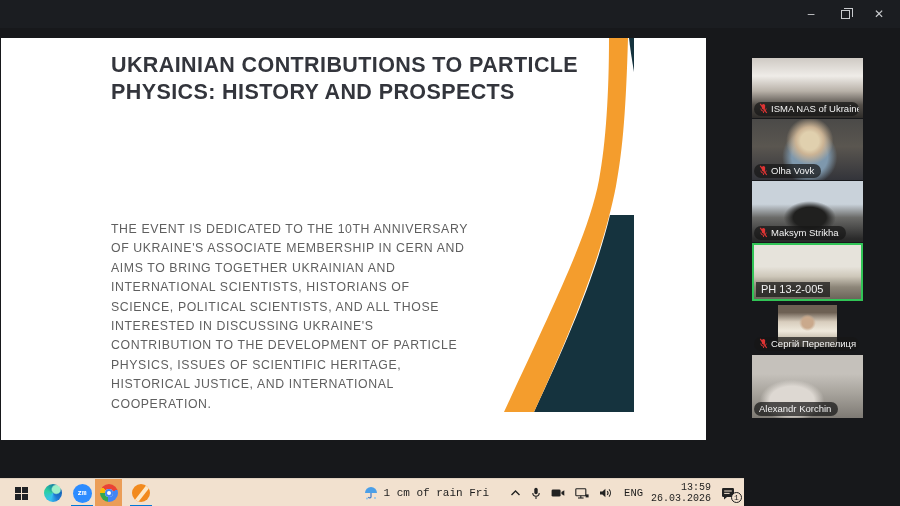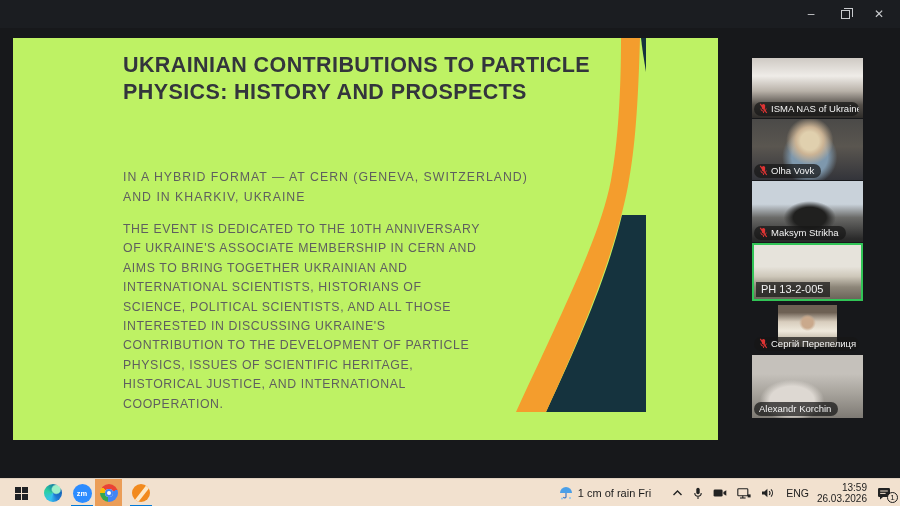--- a/index.html
+++ b/index.html
@@ -10,21 +10,21 @@
   
   .titlebar{position:absolute;left:0;top:0;width:900px;height:28px;background:#1b1d21;}
   .win-controls{position:absolute;right:4px;top:0;height:28px;display:flex;align-items:center;}
   .win-btn{width:34px;height:28px;display:flex;align-items:center;justify-content:center;
            color:#c9cbce;font-size:12px;cursor:default;}
   .restore-glyph{width:9px;height:9px;border:1px solid #c9cbce;position:relative;}
   .restore-glyph:before{content:"";position:absolute;left:2px;top:-3px;width:8px;height:8px;
            border:1px solid #c9cbce;border-left:none;border-bottom:none;}
 
   
-  .slide{position:absolute;left:13px;top:38px;width:705px;height:402px;background:#bef264;}
+  .slide{position:absolute;left:1px;top:38px;width:705px;height:402px;background:#ffffff;}
   .deco{position:absolute;left:500px;top:0;width:140px;height:402px;}
   .slide-title{position:absolute;left:110px;top:14px;width:520px;
        font-size:21.5px;line-height:27px;font-weight:800;letter-spacing:.4px;
        color:#33353c;white-space:pre-line;}
   .slide-date{position:absolute;left:110px;top:97px;font-size:16.5px;font-weight:800;
        letter-spacing:.4px;color:#33353c;}
   .slide-format{position:absolute;left:110px;top:130px;font-size:12.3px;line-height:19.5px;
        color:#5f5f5f;letter-spacing:1px;white-space:pre-line;}
   .slide-body{position:absolute;left:110px;top:182px;width:420px;font-size:12.3px;
        line-height:19.4px;color:#5f5f5f;letter-spacing:.6px;white-space:pre-line;}
@@ -49,22 +49,22 @@
   .t6{top:355px;height:63px;background:
       radial-gradient(ellipse at 36% 72%,#ddd8d2 0 22%,transparent 32%),
       linear-gradient(180deg,#c5c1bb 0 30%,#a8a49d 60%,#7e7a74 100%);}
   .name-tag{position:absolute;left:2px;bottom:2px;display:flex;align-items:center;gap:3px;
       background:rgba(22,22,22,.72);border-radius:9px;padding:1px 7px 2px 5px;
       color:#f2f2f2;font-size:9.5px;white-space:nowrap;max-width:105px;overflow:hidden;}
   .t4 .name-tag{font-size:11px;border-radius:0;margin-top:32px;}
   .mic-muted{flex:0 0 auto;display:block;}
 
   
-  .taskbar{position:absolute;left:0;bottom:0;width:900px;height:28px;background:#f2e1cf;
-      border-top:1px solid rgba(0,0,0,.07);}
+  .taskbar{position:absolute;left:0;bottom:0;width:744px;height:28px;background:#f2e1cf;
+      border-top:1px solid rgba(0,0,0,.07);font-family:Liberation Mono, monospace;}
   .tb-icon{position:absolute;top:0;height:28px;display:flex;align-items:center;justify-content:center;}
   .start{left:6px;width:30px;}
   .start-grid{display:grid;grid-template-columns:6px 6px;grid-template-rows:6px 6px;gap:1px;}
   .start-grid span{background:#1f2125;}
   .edge-pos{left:40px;width:26px;}
   .edge-ball{width:18px;height:18px;border-radius:50%;
       background:radial-gradient(circle at 68% 30%,#9ef0c9 0 22%,transparent 30%),
       conic-gradient(from 200deg,#35c1f1,#2bd0a0 90deg,#0c59a4 200deg,#2178d4 300deg,#35c1f1);}
   .zoom-pos{left:69px;width:26px;}
   .zoom-ball{width:19px;height:19px;border-radius:50%;background:#2d8cff;
@@ -109,22 +109,20 @@
 
   <div class="slide">
     <svg class="deco" viewBox="0 0 140 402">
       <path d="M133,177 L133,374 L33,374 C70,295 95,235 109,177 Z" fill="#15333e"></path>
       <path d="M128,0 L133,0 L133,34 C131,22 129,10 128,0 Z" fill="#15333e"></path>
       <path d="M108,0 L127,0 C125,70 122,110 115,148 C105,200 82,268 33,374 L3,374
                C55,262 88,195 98,142 C105,105 108,55 108,0 Z" fill="#f49d2d"></path>
     </svg>
     <div class="slide-title">UKRAINIAN CONTRIBUTIONS TO PARTICLE
 PHYSICS: HISTORY AND PROSPECTS</div>
-    <div class="slide-format">IN A HYBRID FORMAT — AT CERN (GENEVA, SWITZERLAND)
-AND IN KHARKIV, UKRAINE</div>
     <div class="slide-body">THE EVENT IS DEDICATED TO THE 10TH ANNIVERSARY
 OF UKRAINE'S ASSOCIATE MEMBERSHIP IN CERN AND
 AIMS TO BRING TOGETHER UKRAINIAN AND
 INTERNATIONAL SCIENTISTS, HISTORIANS OF
 SCIENCE, POLITICAL SCIENTISTS, AND ALL THOSE
 INTERESTED IN DISCUSSING UKRAINE'S
 CONTRIBUTION TO THE DEVELOPMENT OF PARTICLE
 PHYSICS, ISSUES OF SCIENTIFIC HERITAGE,
 HISTORICAL JUSTICE, AND INTERNATIONAL
 COOPERATION.</div>

